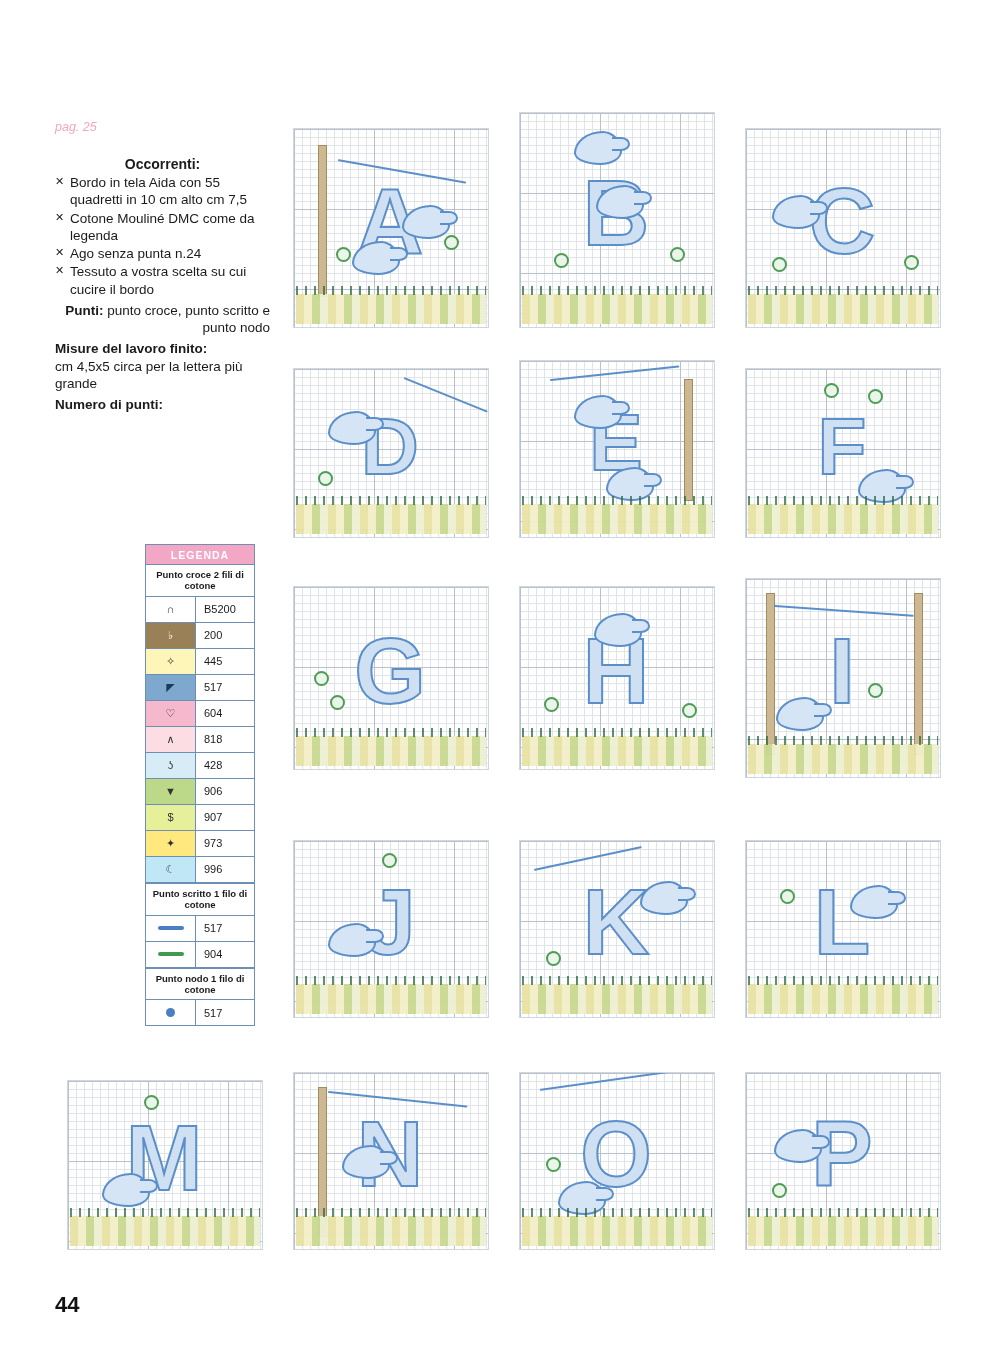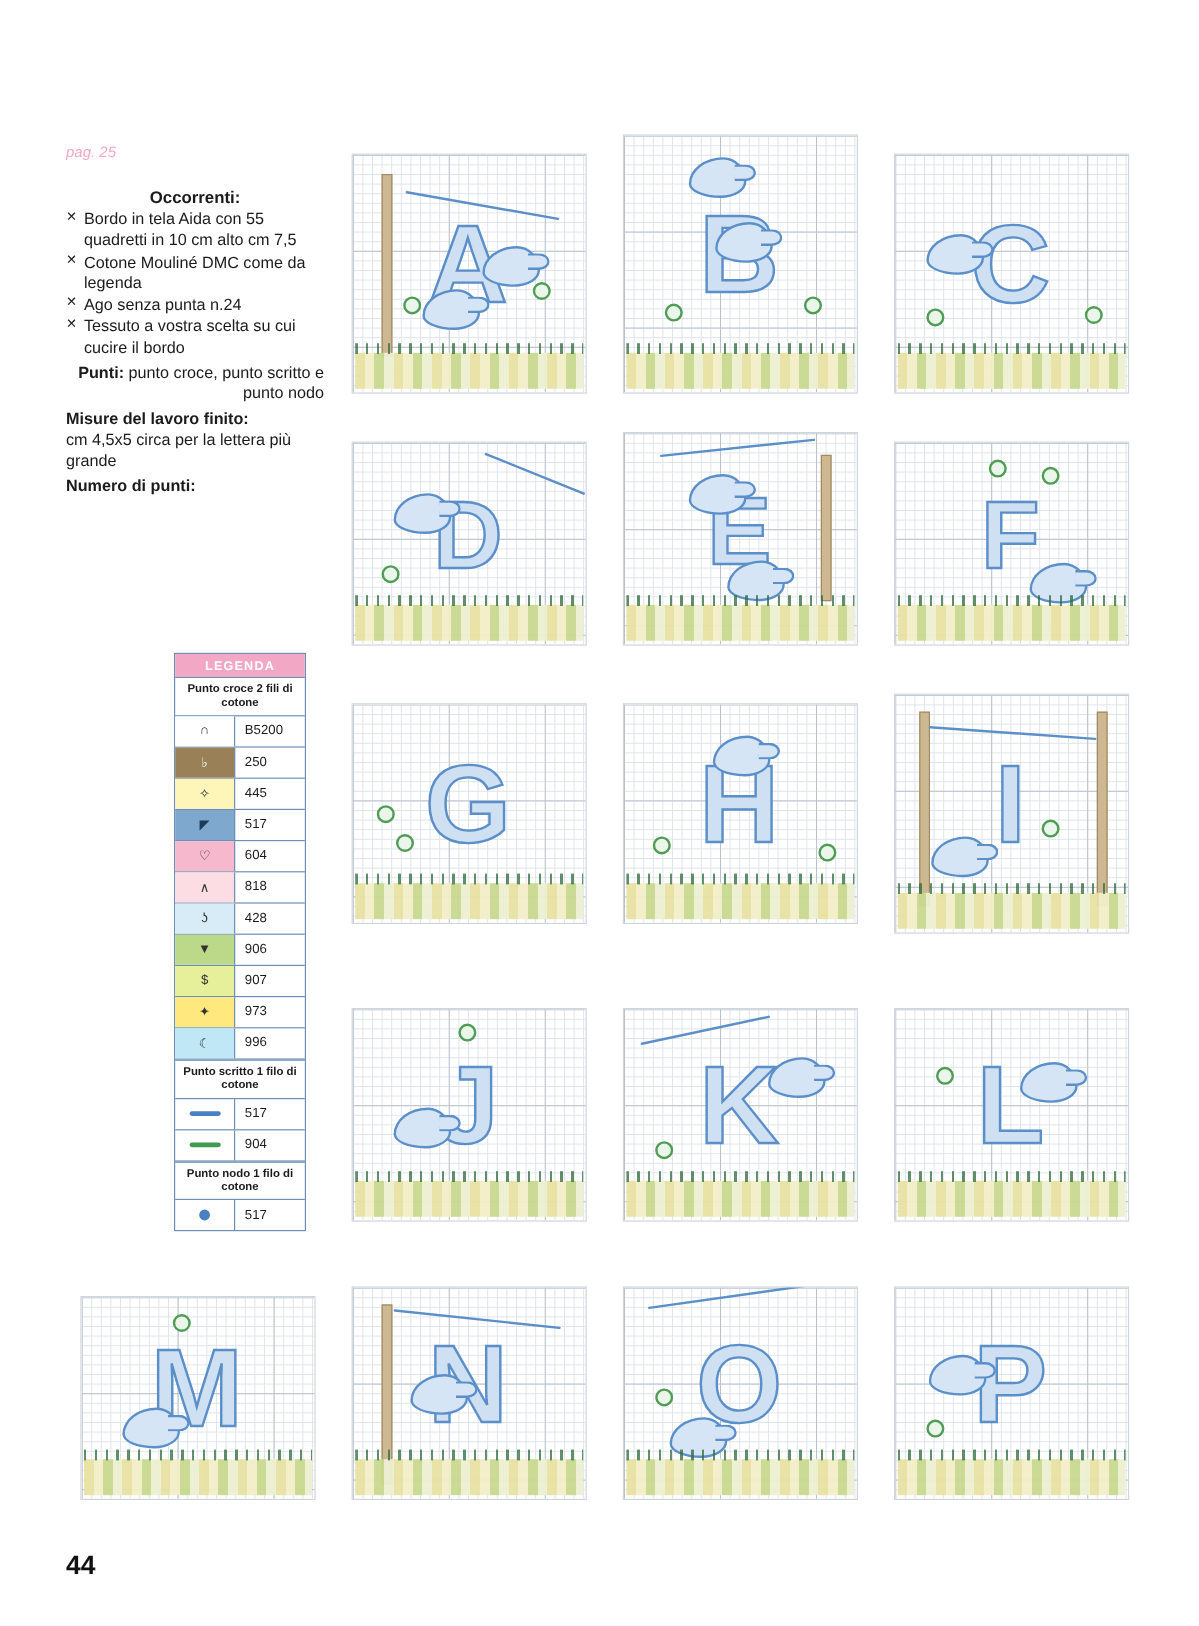--- a/index.html
+++ b/index.html
@@ -172,21 +172,21 @@
   <div class="legend">
     <div class="legend-title">LEGENDA</div>
     <div class="legend-sub">Punto croce 2 fili di cotone</div>
 
     <div class="legend-row">
       <div class="lg-swatch" style="background:#ffffff">∩</div>
       <div class="lg-code">B5200</div>
     </div>
     <div class="legend-row">
       <div class="lg-swatch" style="background:#9a8056;color:#fff">♭</div>
-      <div class="lg-code">250</div>
+      <div class="lg-code">200</div>
     </div>
     <div class="legend-row">
       <div class="lg-swatch" style="background:#fdf6b8">✧</div>
       <div class="lg-code">445</div>
     </div>
     <div class="legend-row">
       <div class="lg-swatch" style="background:#7fa8cf;color:#1b3b59">◤</div>
       <div class="lg-code">517</div>
     </div>
     <div class="legend-row">

